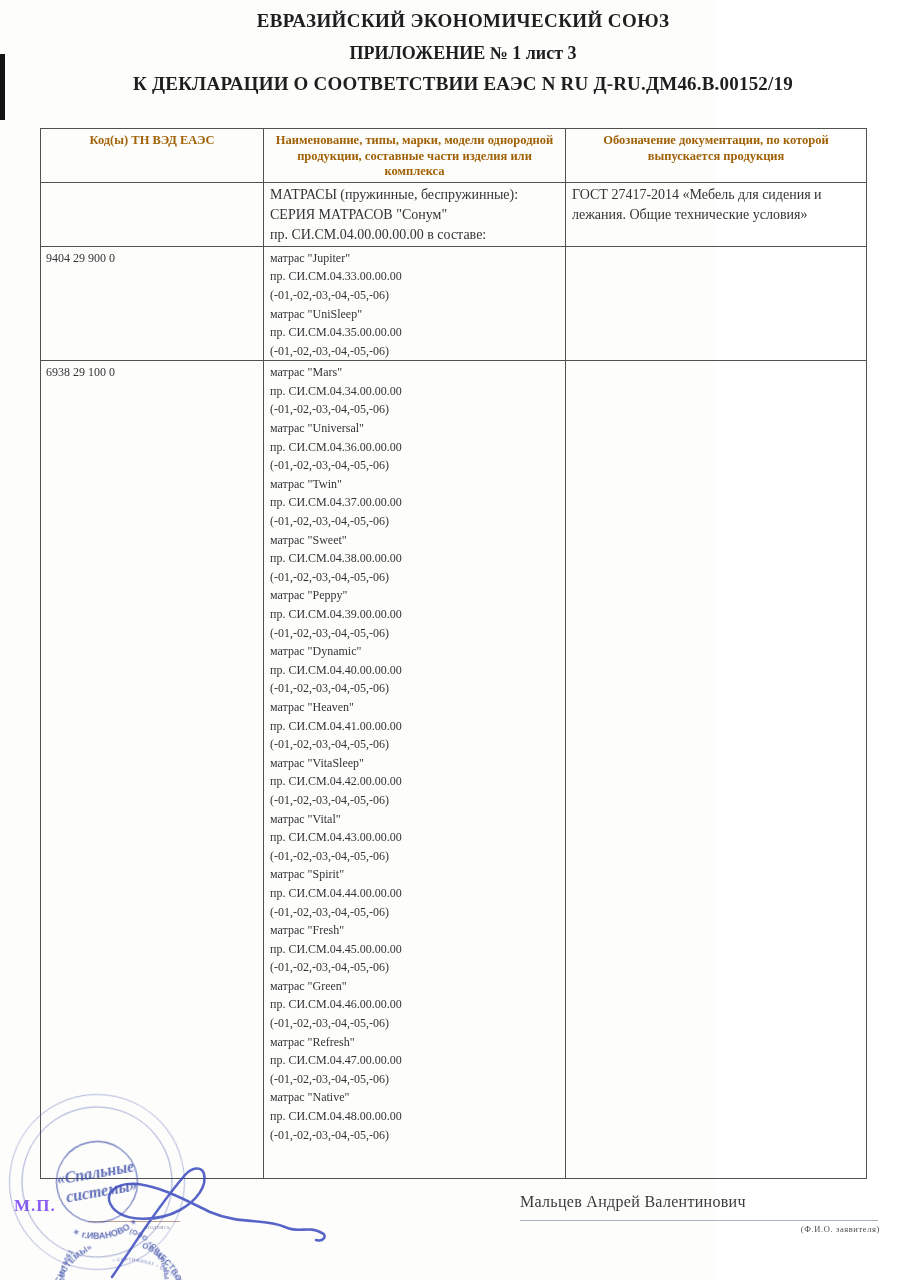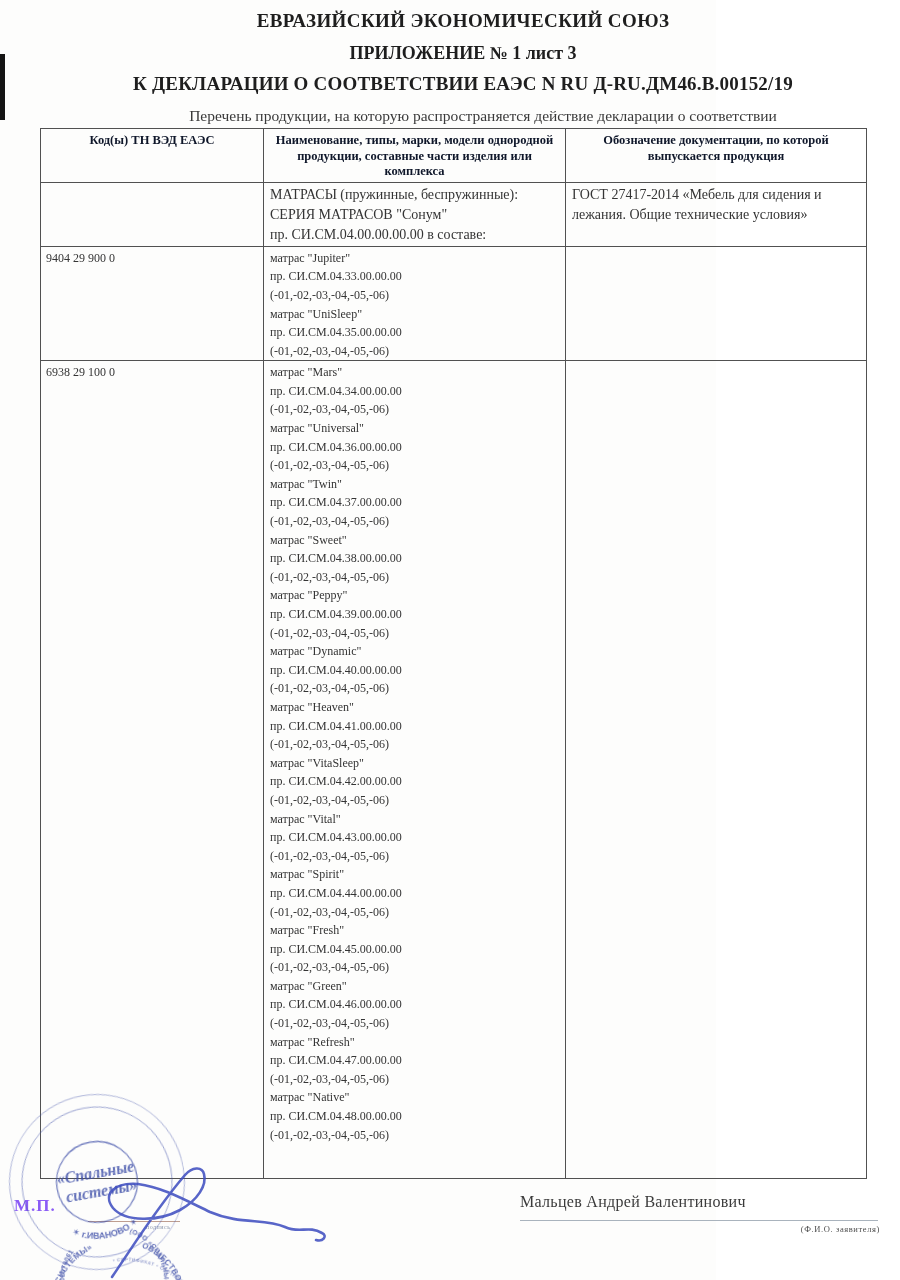--- a/index.html
+++ b/index.html
@@ -12,21 +12,21 @@
   .title-1{font-size:19px;font-weight:bold;letter-spacing:.4px;margin-top:4px;}
   .title-2{font-size:18px;font-weight:bold;margin-top:11px;}
   .title-3{font-size:19px;font-weight:bold;margin-top:9px;letter-spacing:.2px;}
   .subtitle{position:absolute;left:70px;top:107px;width:826px;text-align:center;
             font-size:15.5px;color:#3a3a3a;}
 
   table.products{position:absolute;left:40px;top:128px;width:826px;border-collapse:collapse;
             table-layout:fixed;border:1.5px solid #4c4c4c;}
   table.products th, table.products td{border:1px solid #515151;vertical-align:top;box-sizing:border-box;}
   table.products th{font-size:12.5px;font-weight:bold;line-height:15.5px;text-align:center;
-            padding:4px 10px 2px;color:#0f172a;height:51px;}
+            padding:4px 10px 2px;color:#a16207;height:51px;}
   table.products td{font-size:12px;line-height:18.6px;padding:2px 4px 0 6px;color:#343434;}
   tr.row-0 td{font-size:14px;line-height:20.4px;height:63px;}
   tr.row-1 td{height:112px;}
   tr.row-2 td{height:818px;}
   .code-cell{padding-left:5px !important;}
   .cell-line{white-space:nowrap;overflow:hidden;}
 
   .mp-label{position:absolute;left:14px;top:1196px;font-size:17px;font-weight:bold;color:#8b5cf6;
             letter-spacing:1px;}
   .sig-line-left{position:absolute;left:88px;top:1221px;width:92px;border-top:1.5px solid #bf9e90;}
@@ -47,21 +47,20 @@
 
 <div class="page">
 
   <div class="edge-artifact"></div>
 
   <div class="title-block">
     <div class="title-1">ЕВРАЗИЙСКИЙ ЭКОНОМИЧЕСКИЙ СОЮЗ</div>
     <div class="title-2">ПРИЛОЖЕНИЕ № 1 лист 3</div>
     <div class="title-3">К ДЕКЛАРАЦИИ О СООТВЕТСТВИИ ЕАЭС N RU Д-RU.ДМ46.В.00152/19</div>
   </div>
-  <div class="subtitle">Перечень продукции, на которую распространяется действие декларации о соответствии</div>
 
   <table class="products">
     <colgroup>
       <col style="width:223px">
         <col style="width:302px">
         <col style="width:301px">
     </colgroup>
     <thead>
       <tr>
         <th>Код(ы) ТН ВЭД ЕАЭС</th>

